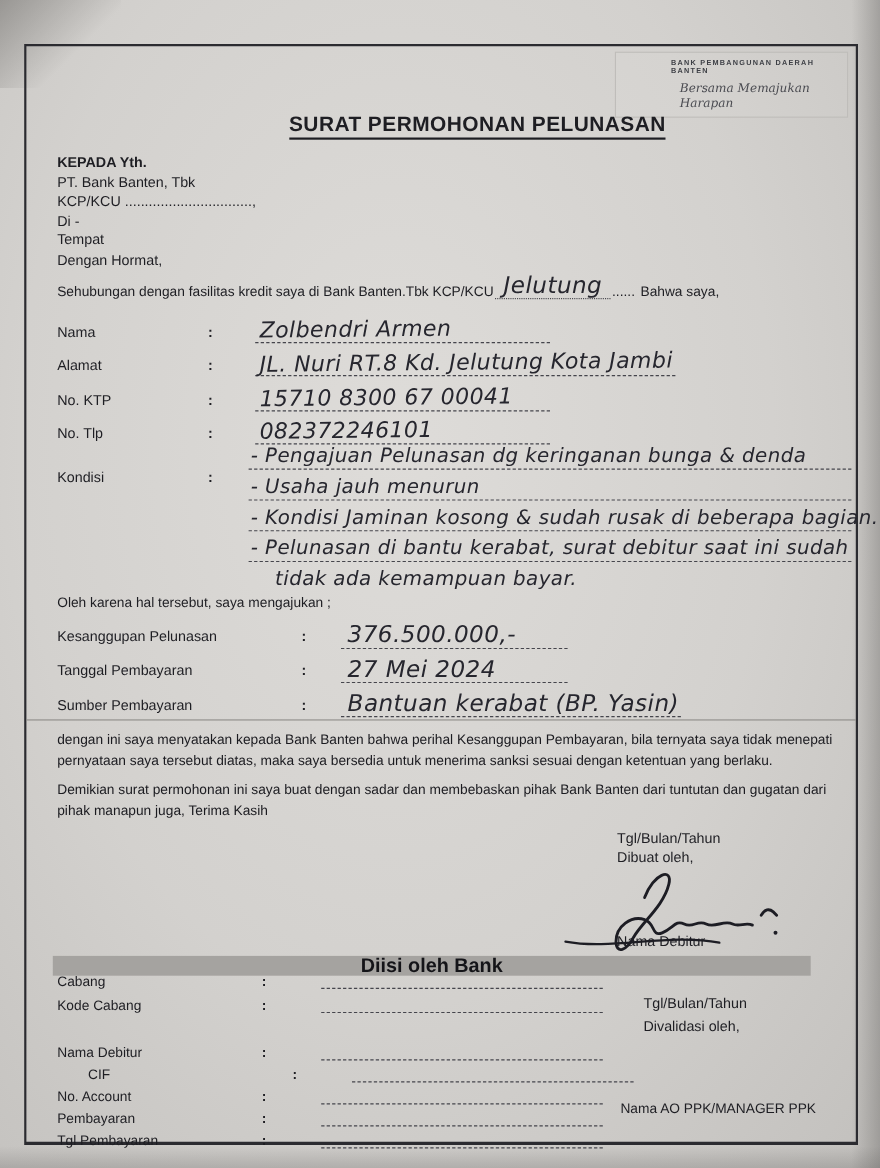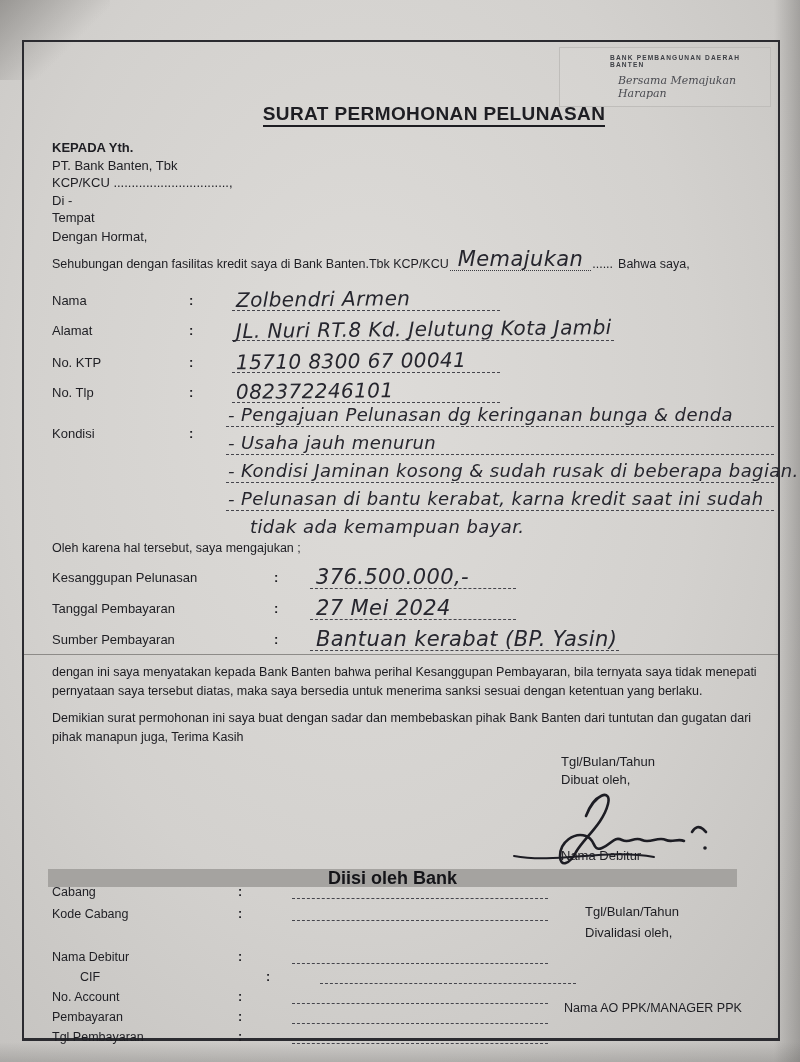--- a/index.html
+++ b/index.html
@@ -100,21 +100,21 @@
       <div>PT. Bank Banten, Tbk</div>
       <div>KCP/KCU ................................,</div>
       <div>Di -</div>
       <div>Tempat</div>
     </div>
 
     <div class="salutation">Dengan Hormat,</div>
 
     <div class="intro">
       <span class="printed">Sehubungan dengan fasilitas kredit saya di Bank Banten.Tbk KCP/KCU</span>
-      <span class="pal-line"><span class="hw hw-21">Memajukan</span></span>
+      <span class="pal-line"><span class="hw hw-21">Jelutung</span></span>
       <span class="printed">......</span>
       <span class="printed" style="margin-left:5px;">Bahwa saya,</span>
     </div>
 
     <div class="frow" style="top:247px;">
       <span class="flabel">Nama</span>
       <span class="fcolon">:</span>
       <span class="fline"><span class="hw hw-20">Zolbendri Armen</span></span>
     </div>
     <div class="frow" style="top:277px;">
@@ -134,21 +134,21 @@
     </div>
 
     <div class="kond-label">
       <span class="flabel">Kondisi</span>
       <span class="fcolon">:</span>
     </div>
     <div class="kond-lines">
       <div class="kline"><span class="hw hw-18">- Pengajuan Pelunasan dg keringanan bunga &amp; denda</span></div>
       <div class="kline"><span class="hw hw-18">- Usaha jauh menurun</span></div>
       <div class="kline"><span class="hw hw-18">- Kondisi Jaminan kosong &amp; sudah rusak di beberapa bagian.</span></div>
-      <div class="kline"><span class="hw hw-18">- Pelunasan di bantu kerabat, karna kredit saat ini sudah</span></div>
+      <div class="kline"><span class="hw hw-18">- Pelunasan di bantu kerabat, surat debitur saat ini sudah</span></div>
       <div class="kline noline"><span class="hw hw-18">tidak ada kemampuan bayar.</span></div>
     </div>
 
     <div class="oleh">Oleh karena hal tersebut, saya mengajukan ;</div>
 
     <div class="prow" style="top:524px;">
       <span class="plabel">Kesanggupan Pelunasan</span>
       <span class="pcolon">:</span>
       <span class="pline"><span class="hw hw-21">376.500.000,-</span></span>
     </div>

